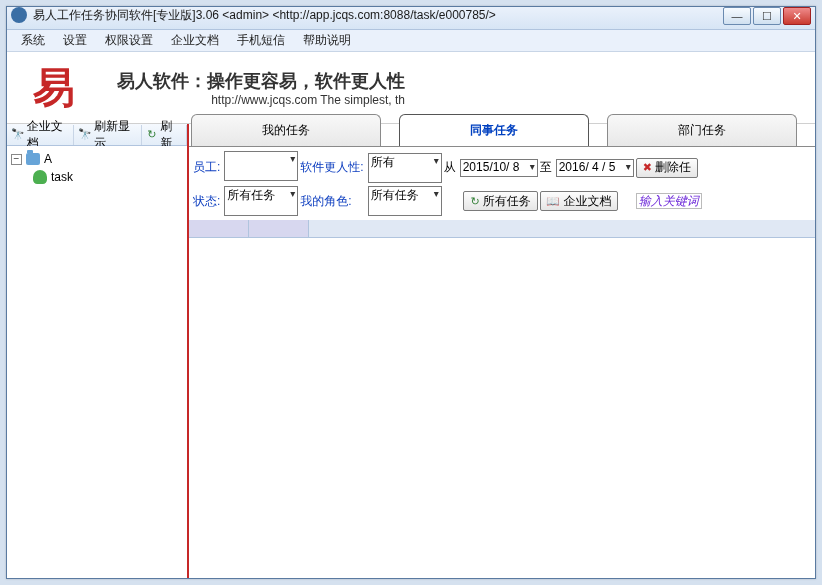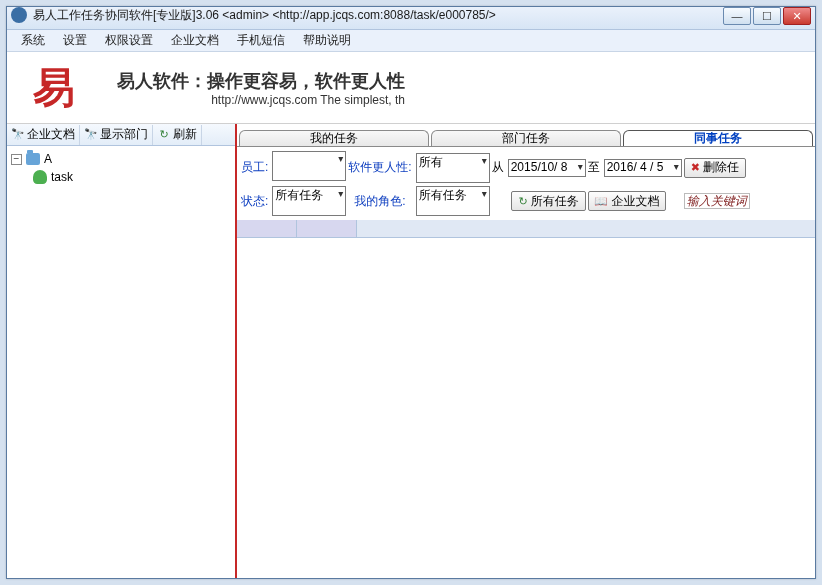--- a/index.html
+++ b/index.html
@@ -28,33 +28,33 @@
 .tbtn .ic { width:14px; height:14px; display:inline-flex; align-items:center; justify-content:center; font-size:11px; }
 .tree { flex:1; padding:4px 2px; background:#fff; overflow:auto;}
 .tree-row { display:flex; align-items:center; gap:4px; height:18px; padding-left:2px; }
 .tree-row.child { padding-left:24px; }
 .plusbox { width:11px; height:11px; border:1px solid #888; display:flex; align-items:center; justify-content:center; font-size:10px; line-height:1; color:#333; background:#fff;}
 .user-ic { width:14px; height:14px; background:#4caf50; border-radius:50% 50% 30% 30%; display:inline-block; }
 .folder-ic { width:14px; height:12px; background:#67a4d8; border-radius:2px; display:inline-block; position:relative;}
 .folder-ic::before{content:"";position:absolute;top:-3px;left:1px;width:6px;height:3px;background:#67a4d8;border-radius:1px 1px 0 0;}
 .rightpane { flex:1; display:flex; flex-direction:column; min-height:0;}
 .tabs { height:22px; display:flex; align-items:flex-end; padding-left:2px; background:#fff; }
-.tab { height:16px; min-width:190px; border:1px solid #8a8a8a; border-bottom:none; border-radius:6px 6px 0 0; display:flex; align-items:center; justify-content:center; margin-right:2px; background:linear-gradient(#f8f8f8,#e8e8e8); cursor:pointer; padding:4px 12px;}
+.tab { height:32px; min-width:190px; border:1px solid #8a8a8a; border-bottom:none; border-radius:6px 6px 0 0; display:flex; align-items:center; justify-content:center; margin-right:18px; background:linear-gradient(#f8f8f8,#e8e8e8); cursor:pointer; padding:4px 12px;}
 .tab.active { background:#fff; font-weight:bold; border-color:#555; color:#0040c0;}
 .filterbar { border-top:1px solid #8a8a8a; background:#fff; padding:2px 2px 2px 2px; }
 .filterbar table { border-collapse:separate; border-spacing:2px 2px;}
-.flabel { text-align:center; padding-right:2px; white-space:nowrap;}
+.flabel { text-align:left; padding-right:2px; white-space:nowrap;}
 .blue { color:#1040c0; }
 .sel { border:1px solid #7a7a7a; height:30px; background:#fff; padding:0 14px 0 2px; font-size:12px; position:relative; display:inline-block; min-width:60px;}
 .sel::after{content:"▾"; position:absolute; right:2px; top:1px; font-size:10px; color:#333;}
 .datebox { border:1px solid #7a7a7a; height:18px; background:#fff; padding:0 8px 0 2px; font-size:12px; position:relative; display:inline-block; width:78px;}
 .datebox::after{content:"▾"; position:absolute; right:2px; top:1px; font-size:10px; color:#333;}
 .btn { height:20px; border:1px solid #7a7a7a; background:linear-gradient(#fdfdfd,#e6e6e6); padding:0 6px; display:inline-flex; align-items:center; gap:3px; cursor:pointer; border-radius:2px;}
 .btn .ic{font-size:11px;}
-.searchbox{border:1px solid #bbb; height:18px; width:62px; color:#7f1d1d; padding:0 2px; font-style:italic;}
+.searchbox{border:1px solid #bbb; height:18px; width:62px; color:#6d28d9; padding:0 2px; font-style:italic;}
 .gridhead { height:18px; background:#e0e8f4; border-bottom:1px solid #b0c4de; display:flex; }
 .gridhead .col{ border-right:1px solid #b0c4de; height:100%; }
 .gridbody { flex:1; background:#fff; }
 .red-ic{color:#c62828;}
 .green-ic{color:#2e7d32;}
 </style>
 </head>
 <body>
 
 <div class="window">
@@ -91,21 +91,21 @@
     <div class="middle">
 
       <div class="leftpane">
         <div class="lefttoolbar">
           <div class="tbtn">
             <span class="ic">🔭</span>
             <span>企业文档</span>
           </div>
           <div class="tbtn">
             <span class="ic">🔭</span>
-            <span>显示部门</span>
+            <span>刷新显示</span>
           </div>
           <div class="tbtn">
             <span class="ic green-ic">↻</span>
             <span>刷新</span>
           </div>
         </div>
         <div class="tree">
           <div class="tree-row">
             <span class="plusbox">−</span>
             <span class="folder-ic"></span>
@@ -116,25 +116,25 @@
             <span>task</span>
           </div>
         </div>
       </div>
 
       <div class="rightpane">
         <div class="tabs">
           <div class="tab">
               <span>我的任务</span>
             </div>
+          <div class="tab active">
+              <span>同事任务</span>
+            </div>
           <div class="tab">
               <span>部门任务</span>
-            </div>
-          <div class="tab active">
-              <span>同事任务</span>
             </div>
         </div>
 
         <div class="filterbar">
           <table>
             <tbody>
                 <tr>
               <td class="flabel blue">员工:</td>
               <td><span class="sel" style="min-width:74px"><span></span></span></td>
               <td class="flabel blue">软件更人性:</td>

